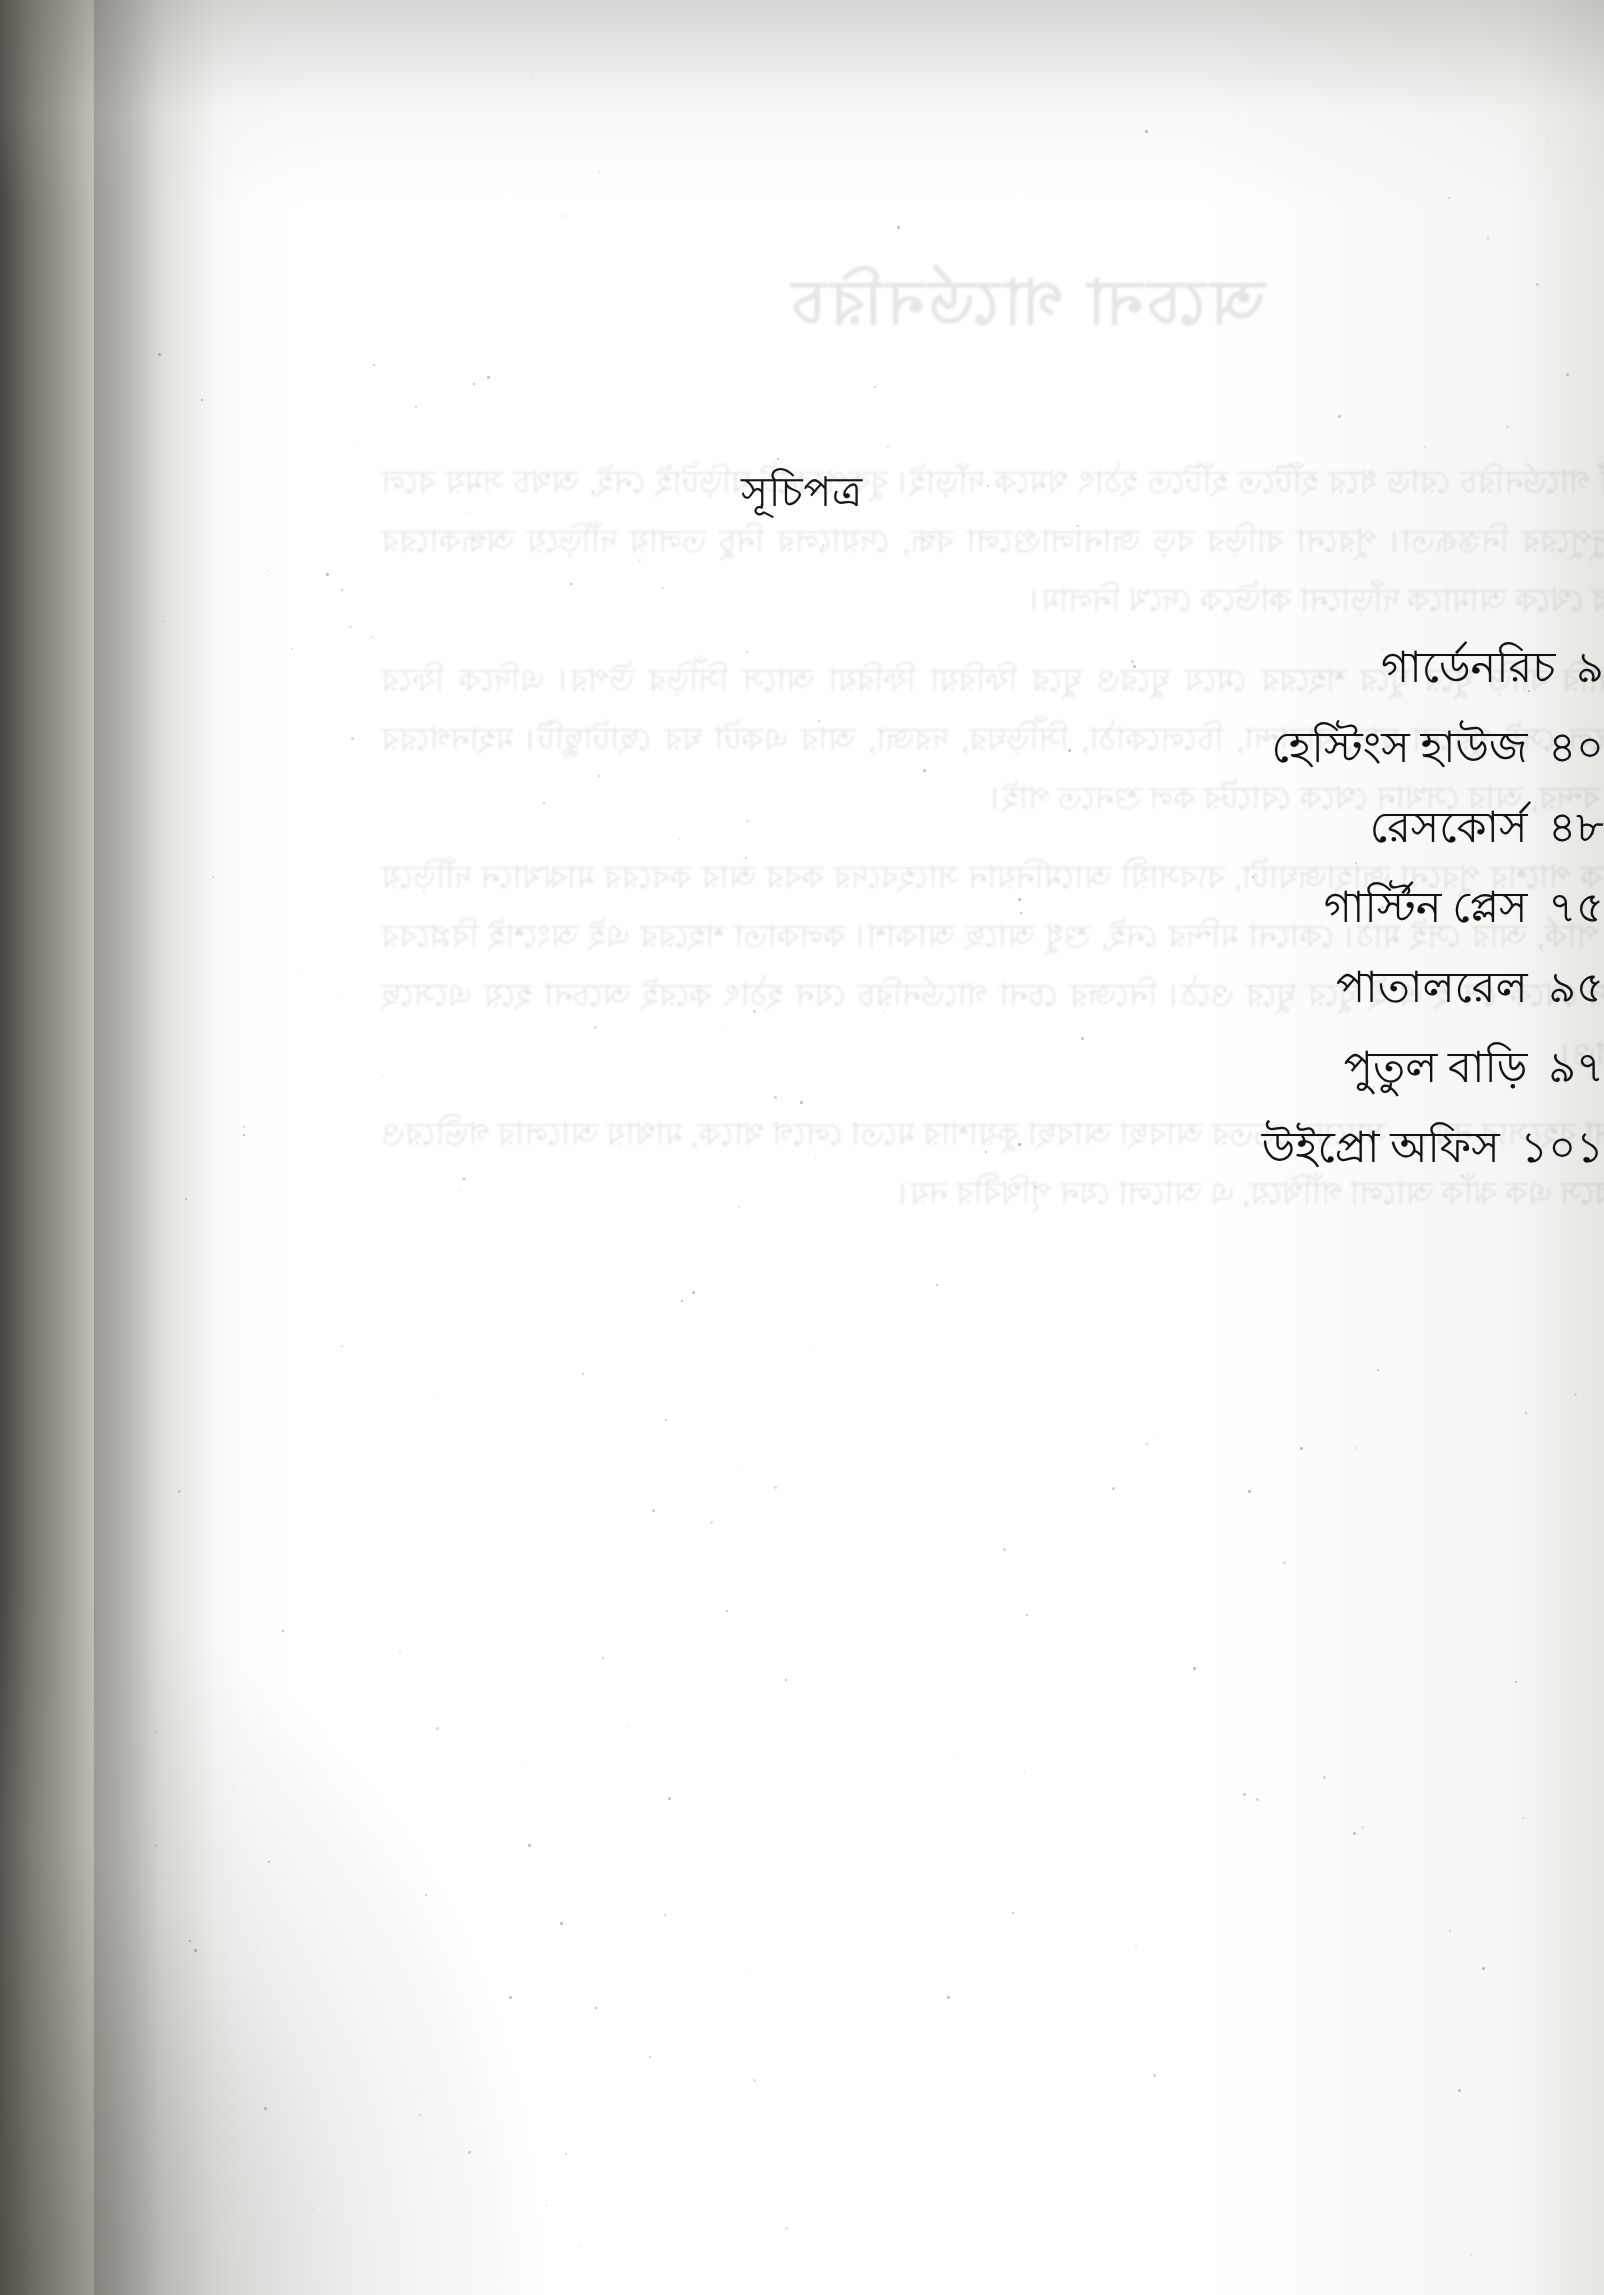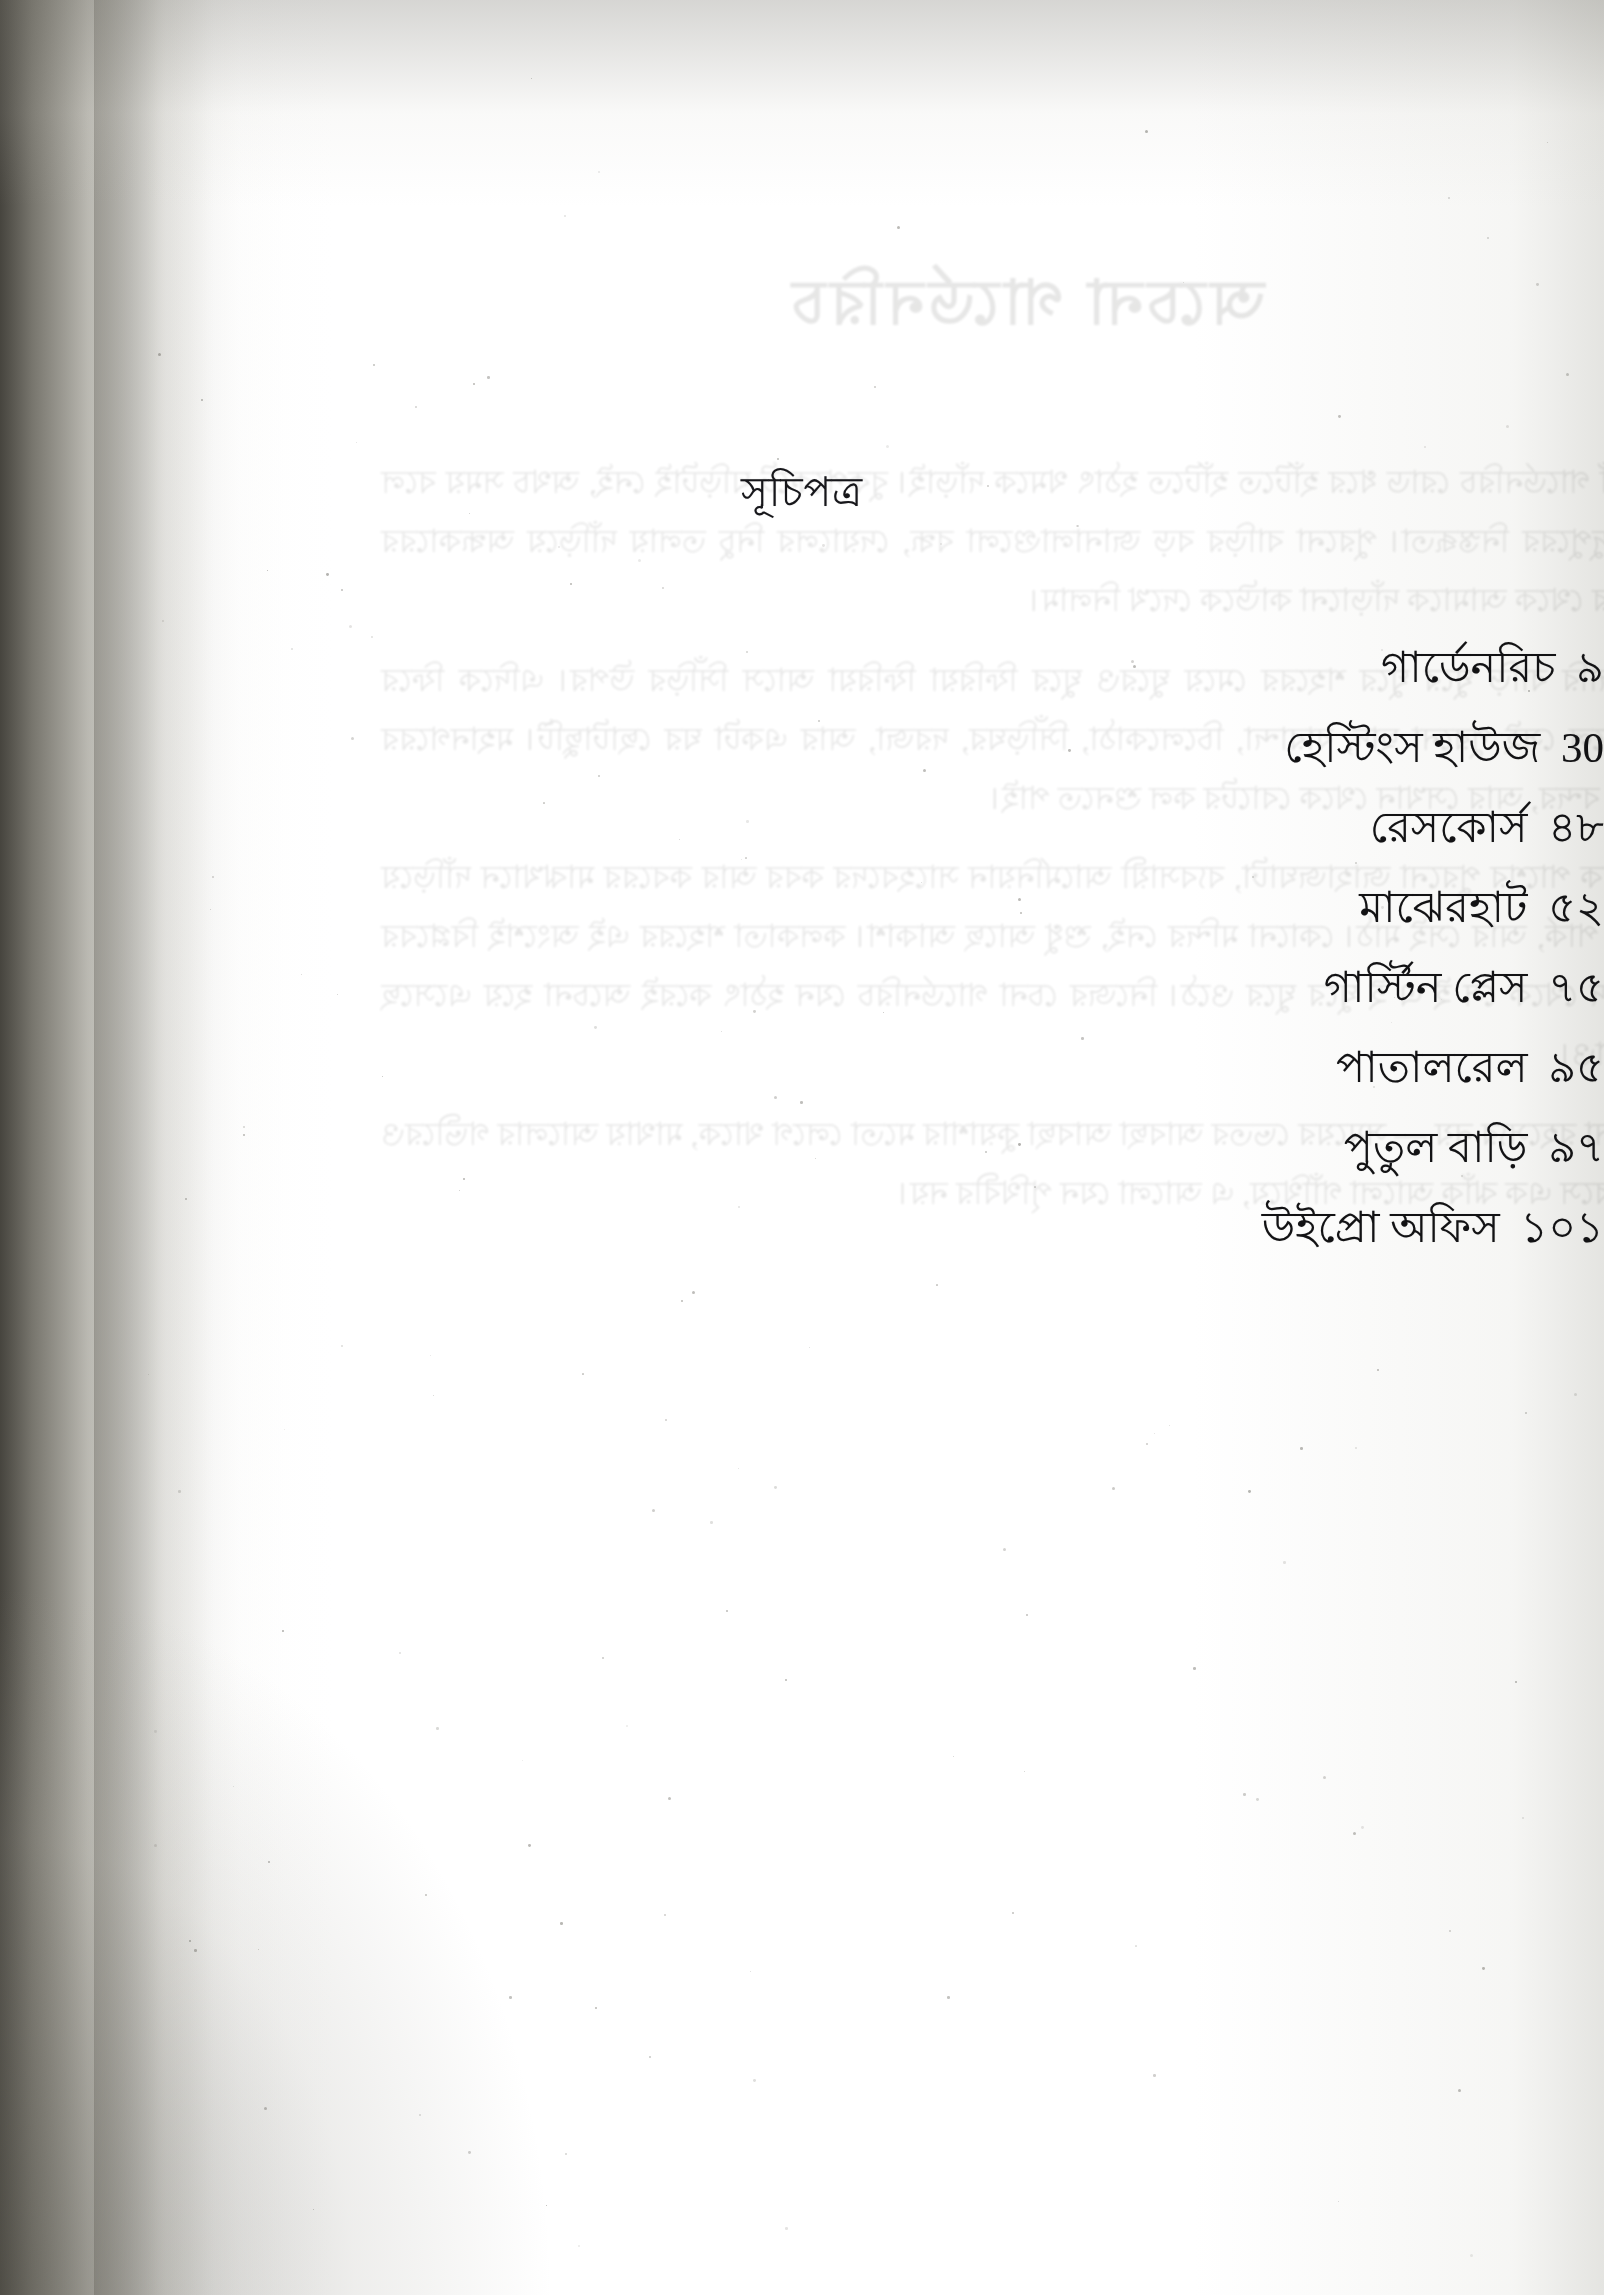--- a/index.html
+++ b/index.html
@@ -196,23 +196,22 @@
     <div class="bt-p">খাঁ খাঁ গার্ডেনরিচ রোড ধরে হাঁটতে হাঁটতে হঠাৎ থমকে দাঁড়াই। বুকপকেটে ঘড়িটাই নেই, অথচ সময় বলে দেয় দুপুরের নিস্তব্ধতা। পুরনো বাড়ির বড় জানালাগুলো বন্ধ, দেয়ালের নিচু তলায় দাঁড়িয়ে অন্ধকারের ভেতর থেকে আমাকে দাঁড়ানো কাউকে দেখে নিলাম।</div>
     <div class="bt-p">জমিদারি বাড়ি ঘুরে ঘুরে শহরের মেয়ে ঘুরেও ঘুরে ফিরিয়া ফিরিয়া আসে সিঁড়ির উপর। এদিকে ফিরে তাকালে সেই পুরনো ছাদ, বারান্দা, চিলেকোঠা, সিঁড়িঘর, দরজা, আর একটা ঘর ছোটাছুটি। মহানগরের প্রথম বন্দর, আর সেখান থেকে বোটের কল শুনতে পাই।</div>
     <div class="bt-p">আরেক পাশের পুরনো জাহাজঘাটা, ব্যবসায়ী আর্মেনিয়ান সাহেবদের কবর আর কবরের মাঝখানে দাঁড়িয়ে থাকা পার্ক, আর সেই মাঠ। কোনো মন্দির নেই, শুধু আছে আকাশ। কলকাতা শহরের এই অংশেই বিপ্লবের প্রাসাদ থেকে সে ই এ ই ঘুরে ঘুরে ওঠে। নিজের চেনা গার্ডেনরিচ যেন হঠাৎ করেই অচেনা হয়ে এসেছে কোথাও।</div>
     <div class="bt-p">কোনো রহস্যের নয় — সময়ের ভেতর আবছা আবছা কুয়াশার মতো লেগে থাকে, মাথায় আলোর গভীরেও যেন বসে এক ঝাঁক আলো গাঁথিয়ে, এ আলো যেন পৃথিবীর নয়।</div>
   </div>
 
   <div id="content">
     <div id="toc-heading">সূচিপত্র</div>
     <ul id="toc-list">
         <li><span class="entry-title">গার্ডেনরিচ</span><span class="entry-page">৯</span></li>
-        <li><span class="entry-title">হেস্টিংস হাউজ</span><span class="entry-page">30</span></li>
+        <li><span class="entry-title">হেস্টিংস হাউজ</span><span class="entry-page">৪০</span></li>
         <li><span class="entry-title">রেসকোর্স</span><span class="entry-page">৪৮</span></li>
-        <li><span class="entry-title">মাঝেরহাট</span><span class="entry-page">৫২</span></li>
         <li><span class="entry-title">গার্স্টিন প্লেস</span><span class="entry-page">৭৫</span></li>
         <li><span class="entry-title">পাতালরেল</span><span class="entry-page">৯৫</span></li>
         <li><span class="entry-title">পুতুল বাড়ি</span><span class="entry-page">৯৭</span></li>
         <li><span class="entry-title">উইপ্রো অফিস</span><span class="entry-page">১০১</span></li>
       </ul>
   </div>
 
   <div id="gutter-edge"></div>
   <div id="gutter-dark"></div>
   <div id="gutter-shadow"></div>

